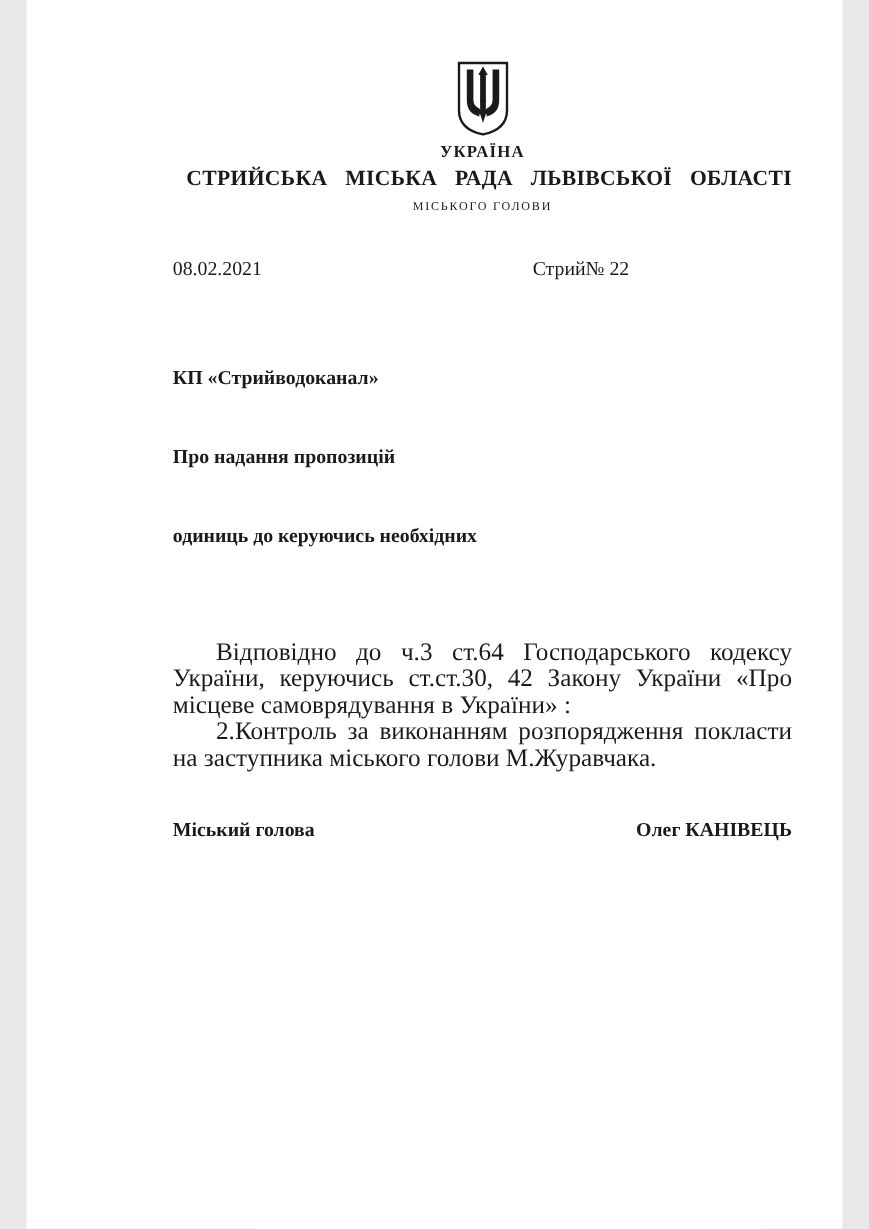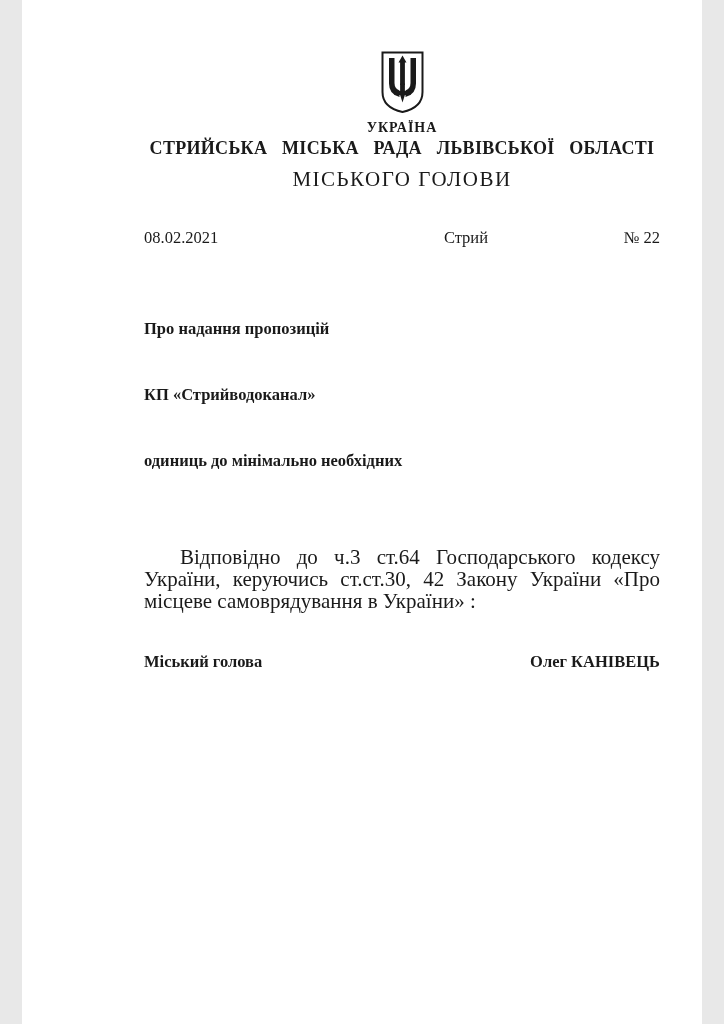--- a/index.html
+++ b/index.html
@@ -27,42 +27,43 @@
     letter-spacing: 1px;
     margin-top: 6px;
   }
   .council {
     font-weight: bold;
     font-size: 18px;
     word-spacing: 10px;
     letter-spacing: 0.3px;
     margin-top: 2px;
     white-space: nowrap;
+    text-align: right;
   }
   .doc-type {
     font-weight: bold;
     font-size: 20px;
     letter-spacing: 4px;
     margin-top: 12px;
     white-space: pre;
   }
   .doc-subtype {
-    font-size: 21px;
+    font-size: 10px;
     letter-spacing: 1.5px;
     margin-top: 8px;
   }
   .meta-row {
     display: flex;
     margin-top: 36px;
     font-size: 16.5px;
   }
   .meta-row .cell { flex: 1; }
   .meta-row .left { text-align: left; font-family: Liberation Serif, serif; }
   .meta-row .center { text-align: right; }
-  .meta-row .right { text-align: right; }
+  .meta-row .right { text-align: left; }
   .subject {
     margin-top: 26px;
     font-weight: bold;
     font-size: 16.5px;
     line-height: 22px;
     white-space: pre-wrap;
   }
   .body-text {
     margin-top: 30px;
     font-size: 21px;
@@ -108,27 +109,28 @@
 
   <div class="col">
 
     <div class="meta-row">
       <span class="cell left">08.02.2021</span>
       <span class="cell center">Стрий</span>
       <span class="cell right">№ 22</span>
     </div>
 
     <div class="subject">
+      <div>КП «Стрийводоканал»</div>
       <div>Про надання пропозицій</div>
-      <div>КП «Стрийводоканал»</div>
-      <div>одиниць до мінімально необхідних</div>
+      <div>одиниць до керуючись необхідних</div>
     </div>
 
     <div class="body-text">
       <p>Відповідно до ч.3 ст.64 Господарського кодексу України, керуючись ст.ст.30, 42 Закону України «Про місцеве самоврядування в України» :</p>
+      <p>2.Контроль за виконанням розпорядження покласти на заступника міського голови М.Журавчака.</p>
     </div>
 
     <div class="signature">
       <span>Міський голова</span>
       <span>Олег КАНІВЕЦЬ</span>
     </div>
 
   </div>
 
 </div>

